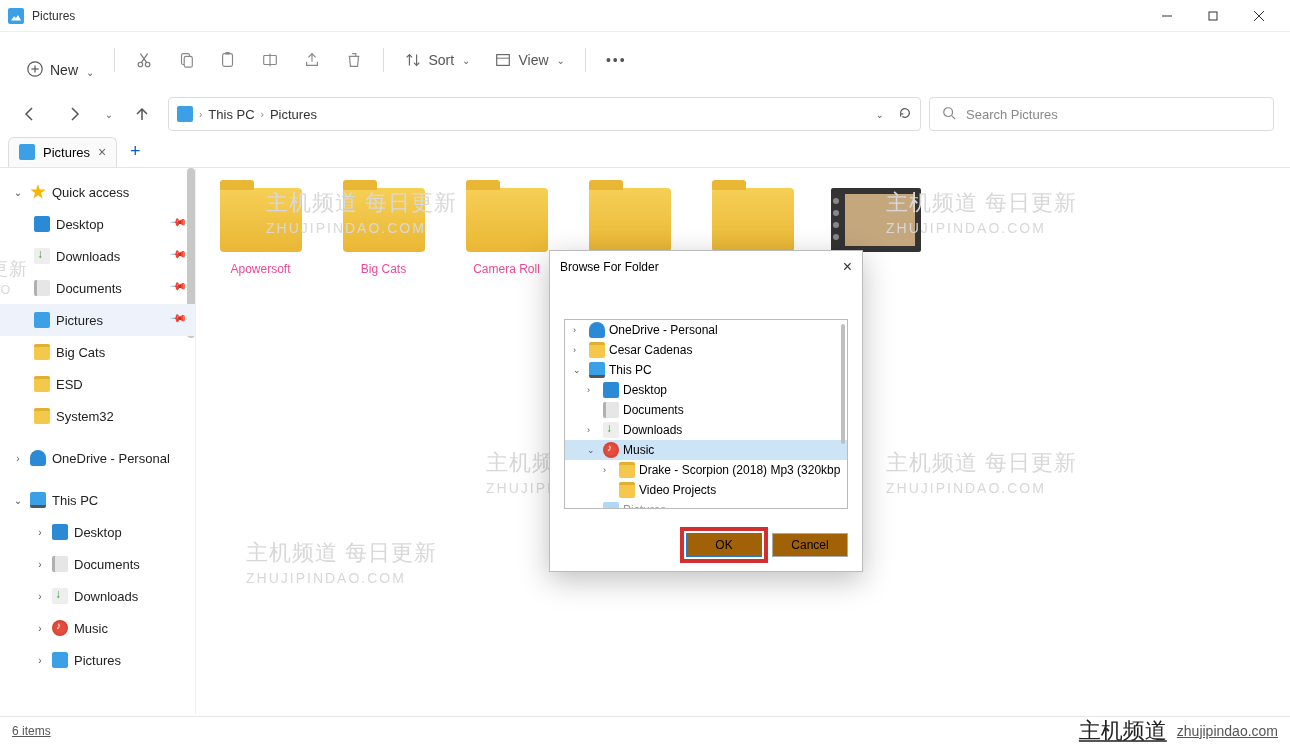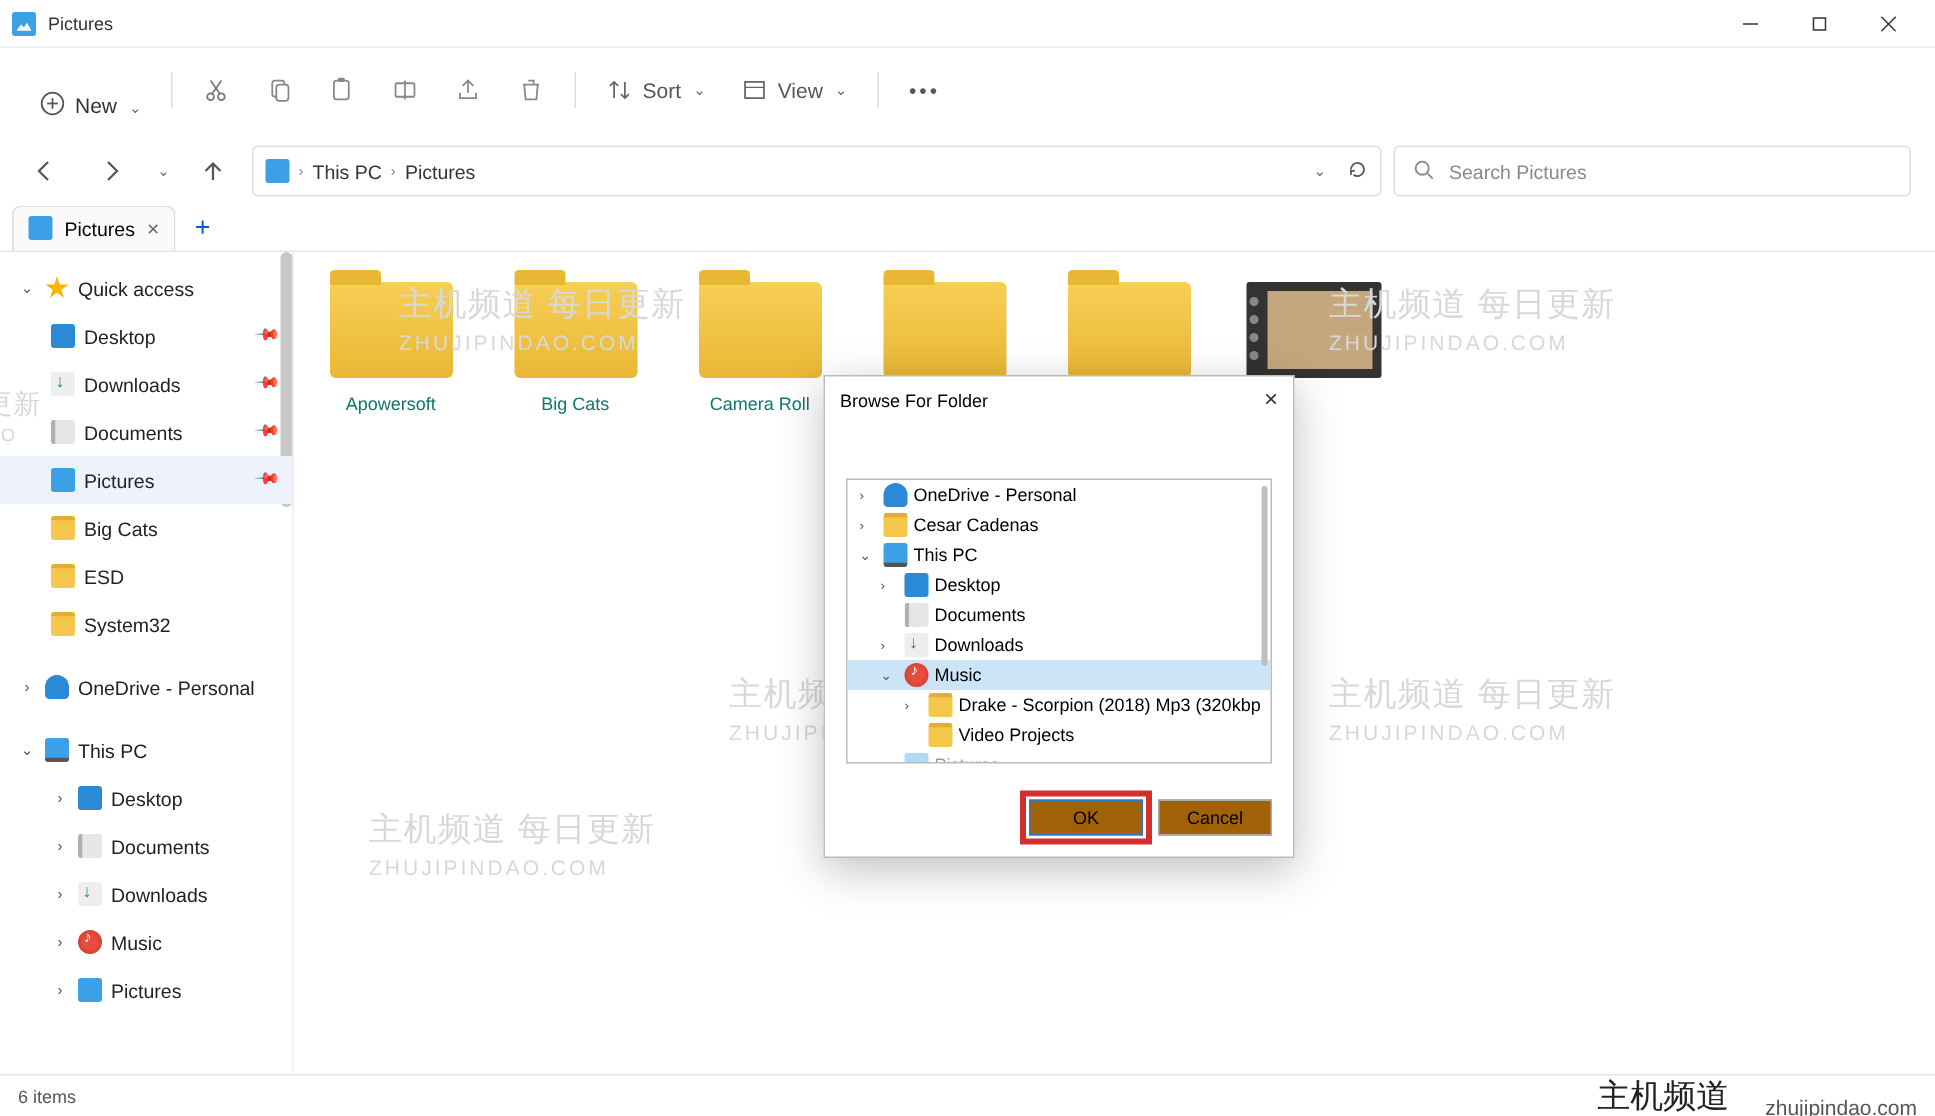--- a/index.html
+++ b/index.html
@@ -56,21 +56,21 @@
 .i-doc { background: #e6e6e6; border-radius: 2px; border-left: 3px solid #b0b0b0; }
 .i-pic { background: #3ca0e7; border-radius: 2px; }
 .i-folder { background: #f5c84c; border-radius: 2px; border-top: 3px solid #e0b030; }
 .i-cloud { background: #2b8ad6; border-radius: 8px 8px 3px 3px; }
 .i-monitor { background: #3ca0e7; border-radius: 2px; border-bottom: 3px solid #555; }
 .i-music { background: radial-gradient(circle, #e74c3c 40%, #c0392b 100%); border-radius: 50%; position: relative; }
 .i-music::after { content: "♪"; color: #fff; font-size: 10px; position: absolute; left: 4px; top: 0px; }
 
 .content { flex: 1; padding: 20px 12px; position: relative; }
 .folders { display: flex; gap: 18px; }
-.fcard { width: 105px; display: flex; flex-direction: column; align-items: center; font-size: 12px; color: #0f766e; }
+.fcard { width: 105px; display: flex; flex-direction: column; align-items: center; font-size: 12px; color: #ec4899; }
 .fcard .big-folder { width: 82px; height: 64px; background: linear-gradient(#f6cf56, #eab734); border-radius: 4px; position: relative; margin-bottom: 10px; }
 .fcard .big-folder::before { content: ""; position: absolute; top: -8px; left: 0; width: 34px; height: 10px; background: #eab734; border-radius: 3px 3px 0 0; }
 .fcard .thumb { width: 90px; height: 64px; background: #c4a77d; border: 6px solid #333; border-left-width: 14px; border-radius: 2px; margin-bottom: 10px; position: relative; }
 .fcard .thumb::before { content: ""; position: absolute; left: -12px; top: 4px; width: 6px; height: 6px; background: #888; border-radius: 50%; box-shadow: 0 12px 0 #888, 0 24px 0 #888, 0 36px 0 #888; }
 
 
 .wm { position: absolute; color: #d8d8d8; font-size: 22px; font-weight: 500; letter-spacing: 1px; pointer-events: none; white-space: nowrap; }
 .wm .sub { display: block; font-size: 14px; letter-spacing: 2px; margin-top: 2px; }
 
 
@@ -83,22 +83,22 @@
 .trow { height: 20px; display: flex; align-items: center; font-size: 12px; padding-left: 6px; gap: 4px; white-space: nowrap; }
 .trow .texp { width: 12px; font-size: 9px; color: #555; }
 .trow.sel { background: #cde4f7; }
 .trow.sel .tlabel { background: #cde4f7; }
 .trow .ticon2 { width: 16px; height: 16px; flex-shrink: 0; }
 .dlg-btns { display: flex; justify-content: flex-end; gap: 10px; padding: 14px; }
 .dbtn { width: 76px; height: 24px; border: 1px solid #aaa; background: #a16207; font-size: 12px; display: flex; align-items: center; justify-content: center; }
 .dbtn.ok { border-color: #2a7ac8; outline: 4px solid #d42f2f; outline-offset: 2px; }
 
 
-.status { position: absolute; bottom: 0; left: 0; right: 0; height: 28px; border-top: 1px solid #e6e6e6; display: flex; align-items: center; padding: 0 12px; font-size: 12px; color: #555; }
-.brand { margin-left: auto; display: flex; align-items: flex-end; gap: 24px; color: #222; }
+.status { position: absolute; bottom: 0; left: 0; right: 0; height: 28px; border-top: 1px solid #e6e6e6; display: flex; align-items: center; padding: 0 12px; font-size: 12px; color: #555; text-decoration: underline; }
+.brand { margin-left: auto; display: flex; align-items: center; gap: 10px; color: #222; }
 .brand .big { font-size: 22px; font-weight: 500; }
 .brand .small { font-size: 14px; color: #555; }
 
 
 .pad0 { padding-left: 8px; } .pad1 { padding-left: 22px; } .pad2 { padding-left: 38px; }
 </style>
 </head>
 <body>
 
 <div class="titlebar">

